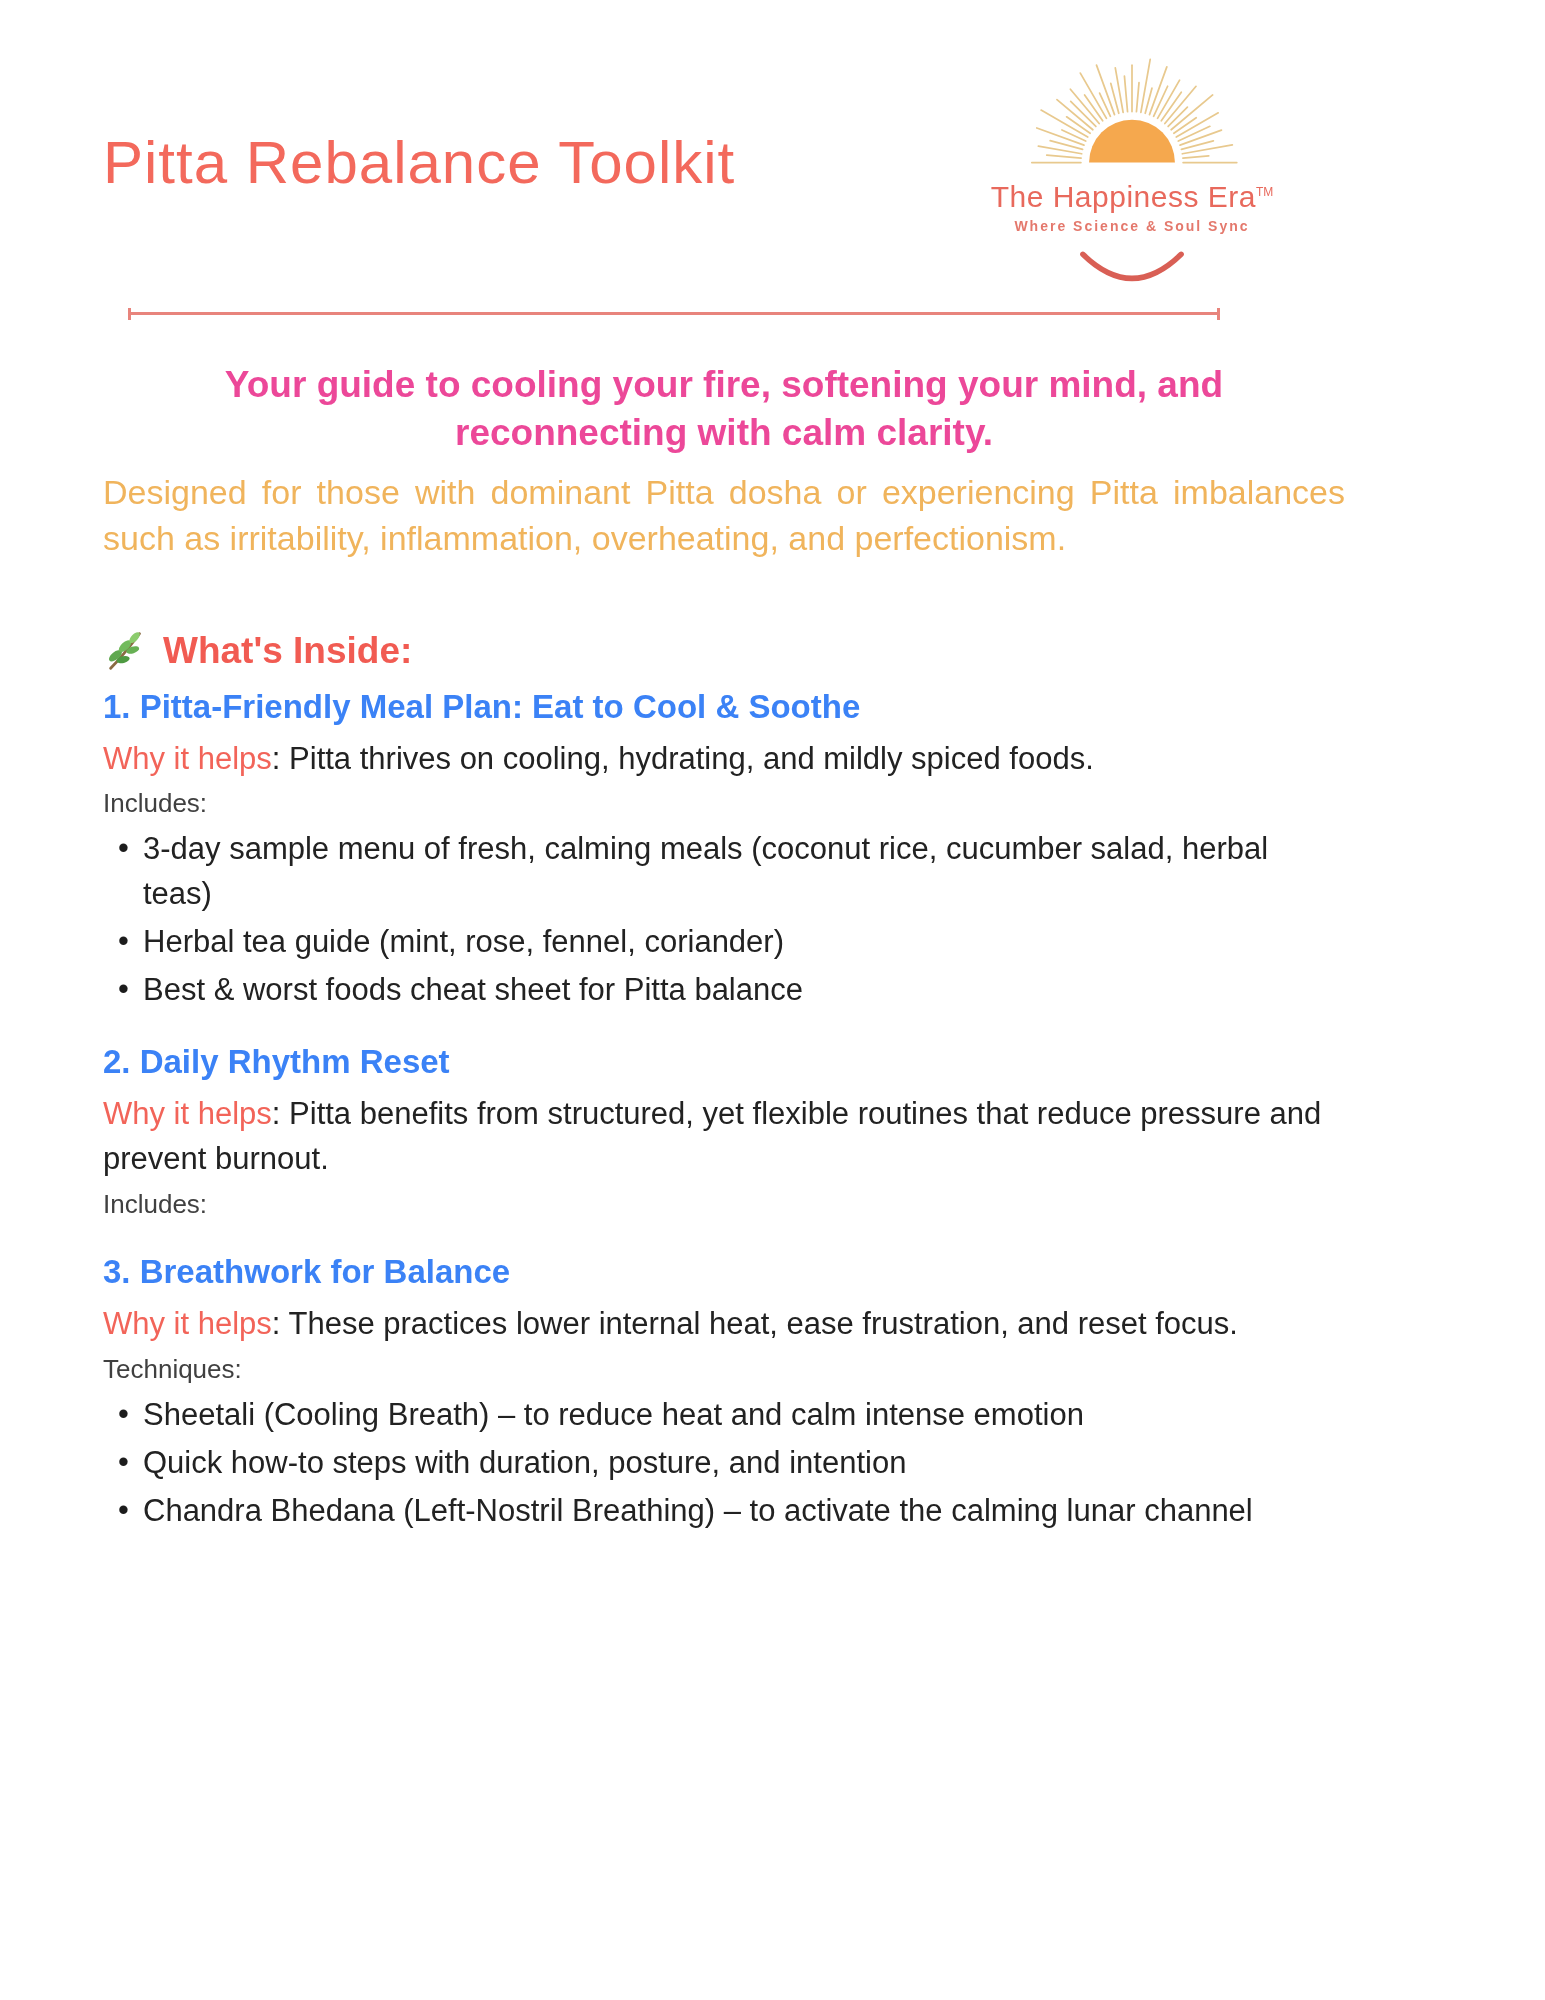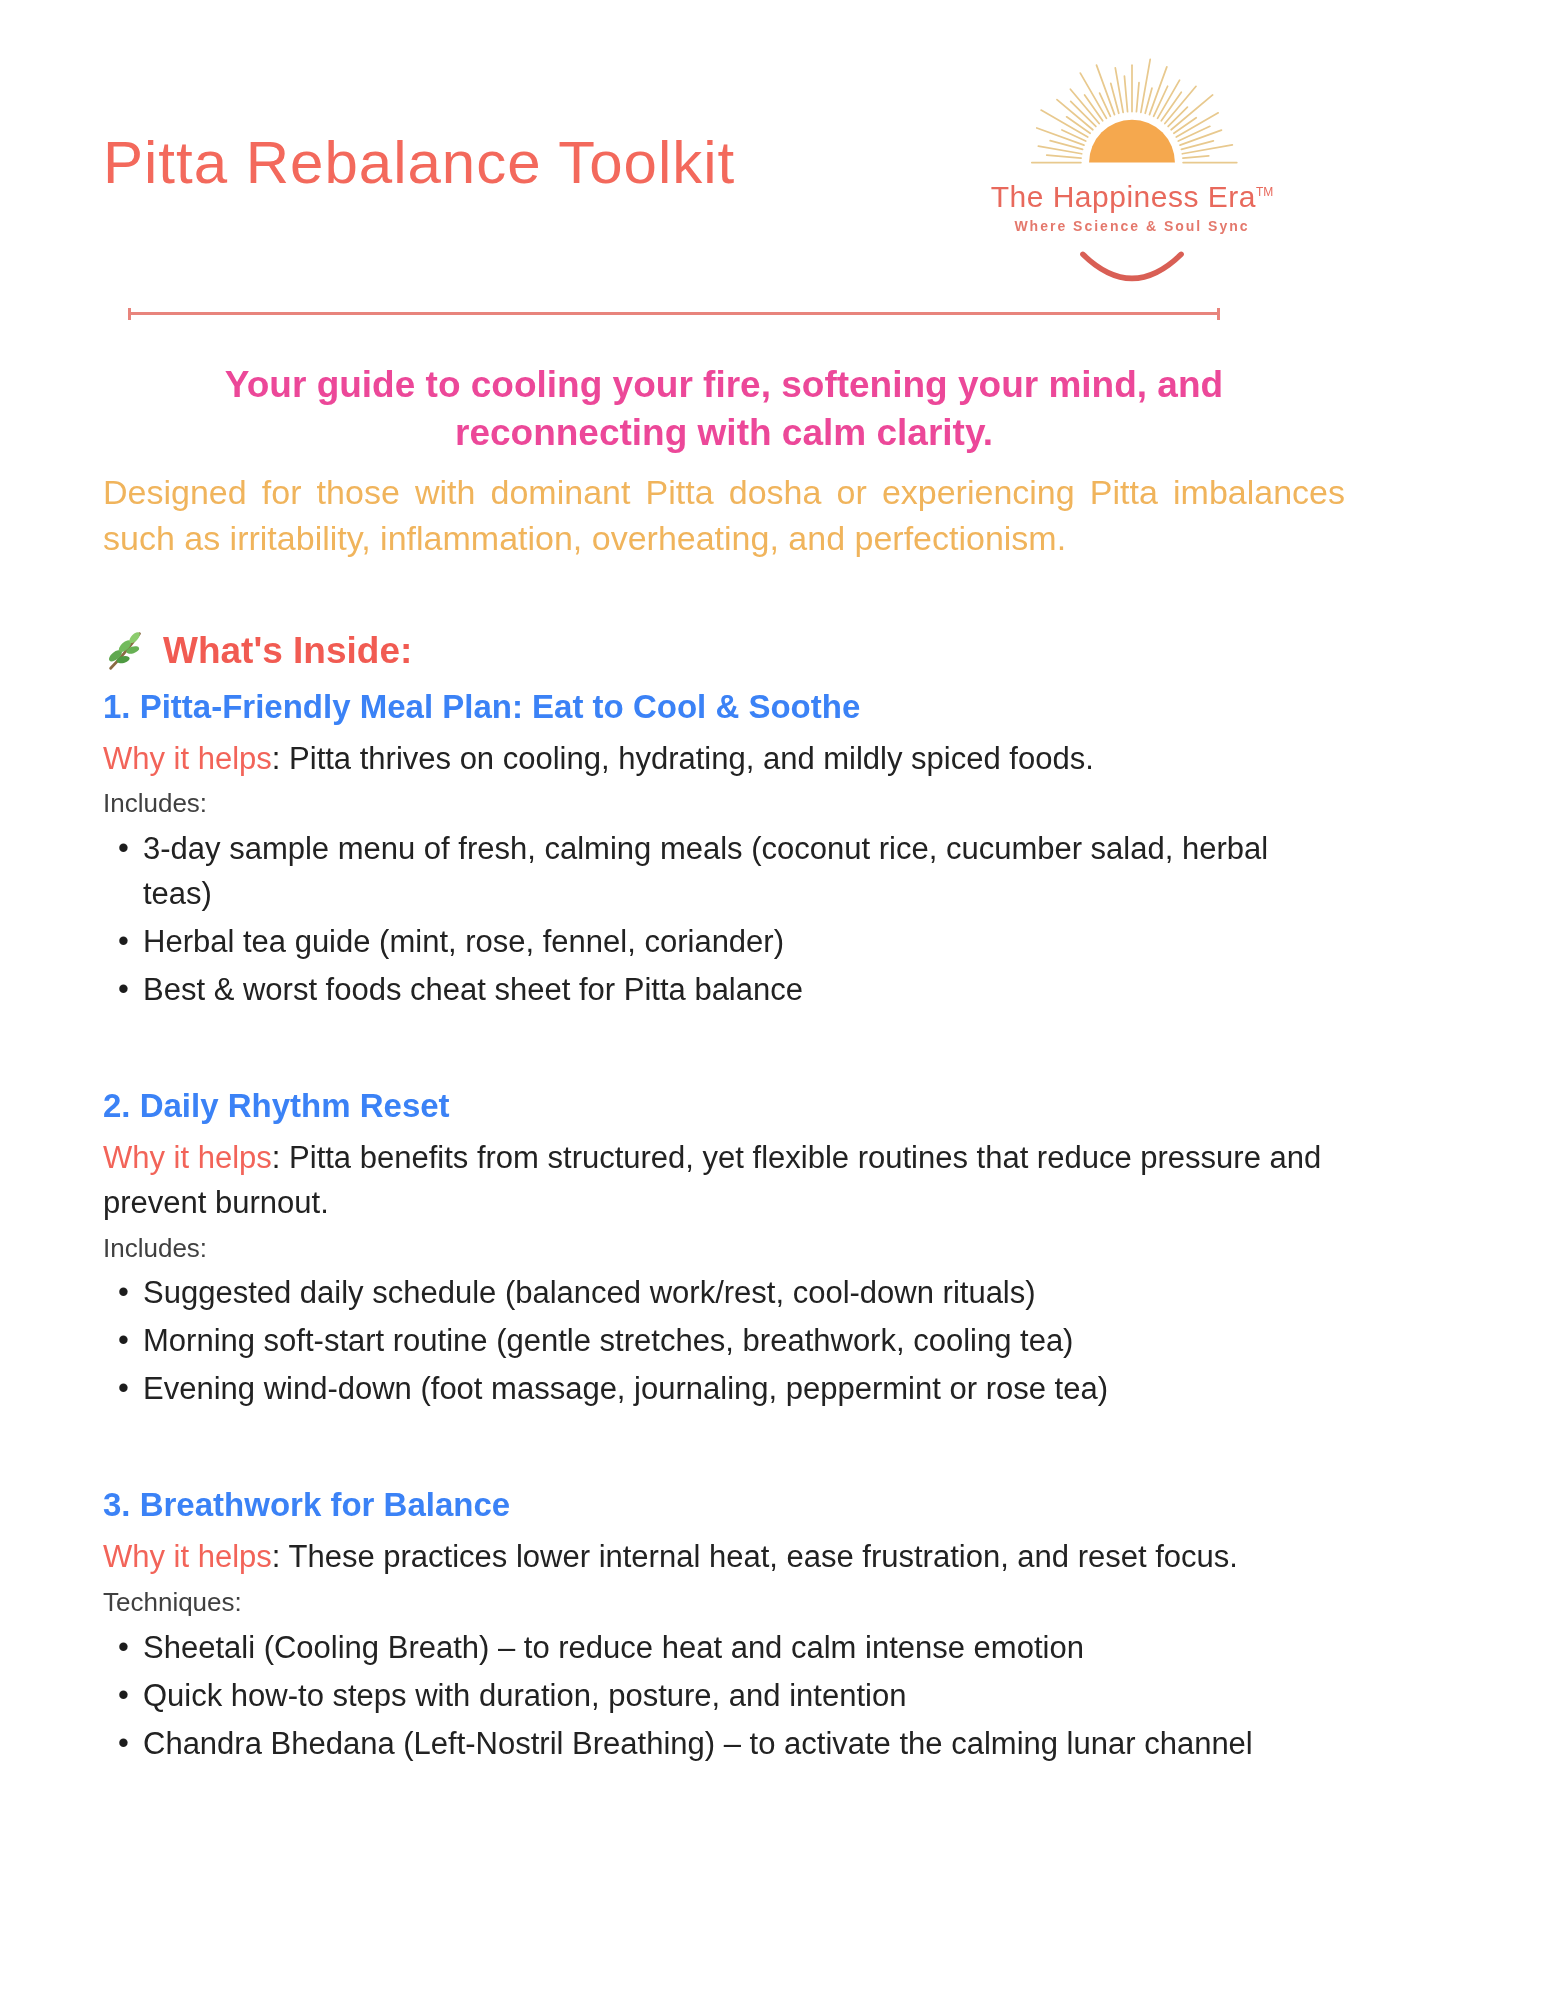--- a/index.html
+++ b/index.html
@@ -57,21 +57,21 @@
     color:#F0B45C;
   }
   
   .whats-inside{
     margin-top:66px;
     display:flex;align-items:center;gap:14px;
     font-size:37px;font-weight:bold;color:#F15B52;
   }
   .herb{width:46px;height:46px;flex:0 0 auto;}
   
-  .section{margin-top:72px;}
+  .section{margin-top:28px;}
   .section.first{margin-top:12px;}
   .section-heading{
     font-size:33px;font-weight:bold;color:#3b82f6;line-height:1.3;
   }
   .why{
     margin-top:8px;font-size:31px;line-height:1.45;color:#222222;
   }
   .why .why-label{color:#F26459;}
   .list-label{margin-top:4px;font-size:26px;line-height:1.45;color:#404040;}
   ul.bullets{
@@ -170,25 +170,20 @@
         <li>3-day sample menu of fresh, calming meals (coconut rice, cucumber salad, herbal teas)</li>
         <li>Herbal tea guide (mint, rose, fennel, coriander)</li>
         <li>Best &amp; worst foods cheat sheet for Pitta balance</li>
       </ul>
     </div>
 
     <div class="section">
       <div class="section-heading">2. Daily Rhythm Reset</div>
       <div class="why"><span class="why-label">Why it helps</span><span>: Pitta benefits from structured, yet flexible routines that reduce pressure and prevent burnout.</span></div>
       <div class="list-label">Includes:</div>
-      <ul class="bullets">
-        <li>Suggested daily schedule (balanced work/rest, cool-down rituals)</li>
-        <li>Morning soft-start routine (gentle stretches, breathwork, cooling tea)</li>
-        <li>Evening wind-down (foot massage, journaling, peppermint or rose tea)</li>
-      </ul>
     </div>
 
     <div class="section">
       <div class="section-heading">3. Breathwork for Balance</div>
       <div class="why"><span class="why-label">Why it helps</span><span>: These practices lower internal heat, ease frustration, and reset focus.</span></div>
       <div class="list-label">Techniques:</div>
       <ul class="bullets">
         <li>Sheetali (Cooling Breath) – to reduce heat and calm intense emotion</li>
         <li>Quick how-to steps with duration, posture, and intention</li>
         <li>Chandra Bhedana (Left-Nostril Breathing) – to activate the calming lunar channel</li>

